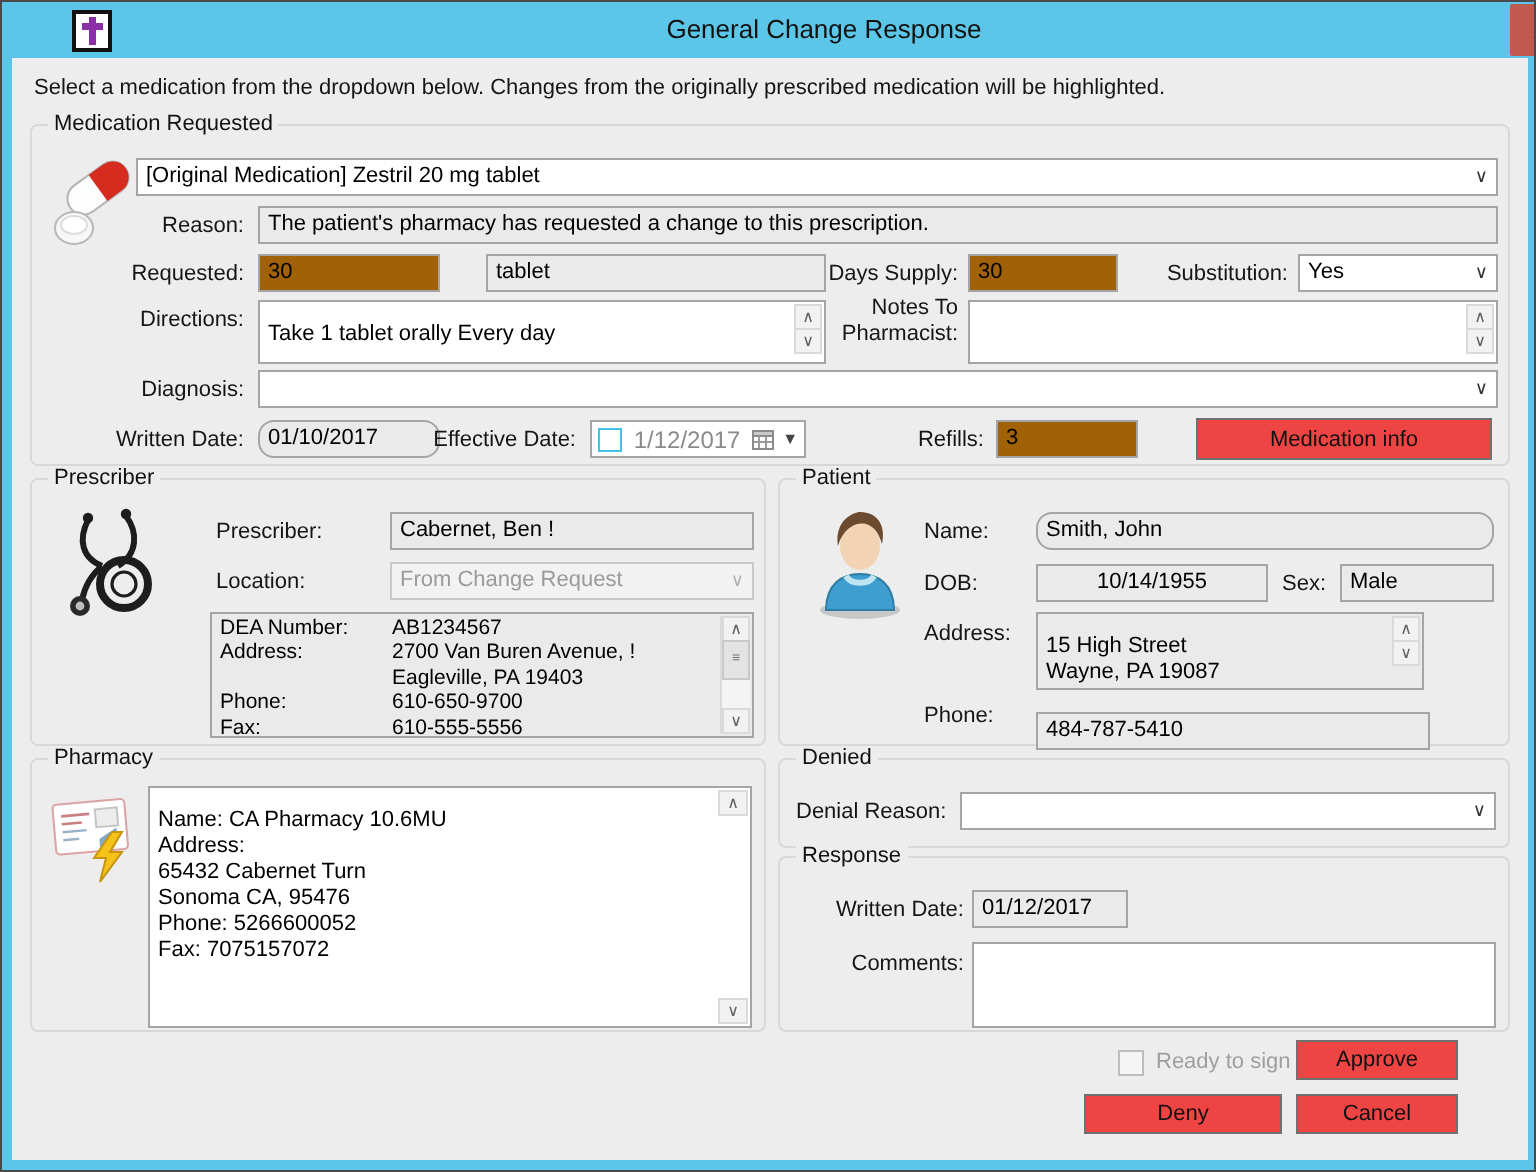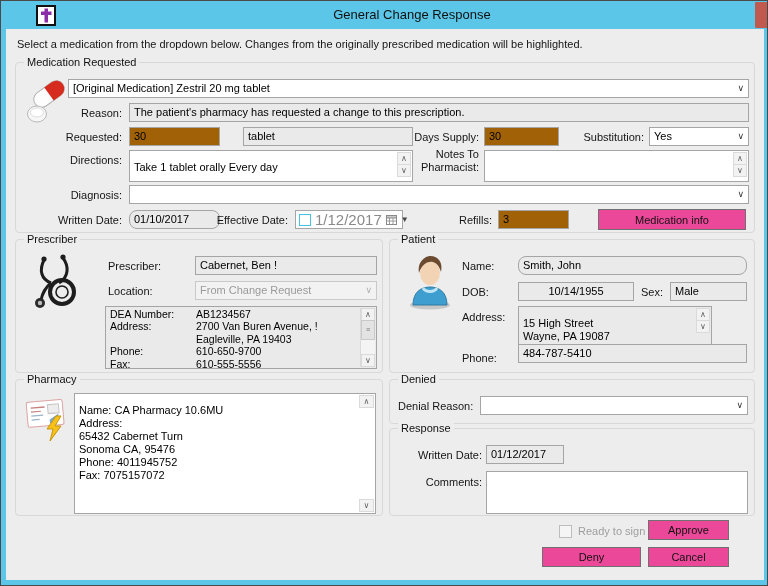--- a/index.html
+++ b/index.html
@@ -48,37 +48,37 @@
   .sbtn { width:14px; height:13px; background:#F2F2F2; border:1px solid #DADADA;
     font-size:8px; color:#606060; text-align:center; line-height:12px; }
   .sbtn + .sbtn { margin-top:-1px; }
   .strack { position:absolute; right:1px; top:1px; bottom:1px; width:15px;
     background:#F4F4F4; border-left:1px solid #DADADA; }
   .strack .sbtn { width:100%; }
   .strack .down { position:absolute; bottom:0; }
   .sthumb { width:100%; height:20px; background:#E3E3E3; border:1px solid #C9C9C9;
     margin-top:-1px; text-align:center; font-size:7px; color:#777; line-height:18px; letter-spacing:0; }
 
-  .btn { position:absolute; background:#ec4899; border:1px solid #707070;
+  .btn { position:absolute; background:#ef4444; border:1px solid #707070;
     font-size:11px; color:#111; text-align:center; cursor:default;
     display:flex; align-items:center; justify-content:center; }
 
   .checkbox { position:absolute; width:13px; height:13px; background:#fff;
     border:1px solid #8f8f8f; }
   .checkbox.disabled { border-color:#BDBDBD; background:#F5F5F5; }
   .checkbox.accent { border:1px solid #45C2E8; }
 
   .infobox { position:absolute; background:#EAEAEA; border:1px solid #A5A5A5;
     font-size:10.5px; line-height:12.4px; padding:1px 16px 1px 4px; overflow:hidden; }
   .inforow { display:flex; }
   .inforow .il { width:86px; flex:none; }
 
   .datectl { position:absolute; background:#fff; border:1px solid #A5A5A5;
     display:flex; align-items:center; gap:4px; padding:0 3px; }
-  .datectl .dtext { color:#8a8a8a; font-size:15px; flex:1; text-align:center; }
+  .datectl .dtext { color:#8a8a8a; font-size:12px; flex:1; text-align:center; }
   .datectl .darrow { font-size:8px; color:#444; }
   .gray-text { color:#9E9E9E; }
 </style>
 </head>
 <body>
 
 <div class="window">
 
   <div class="titlebar">
     <div class="title-icon">
@@ -257,21 +257,21 @@
       <div class="tarea gray" style="left:128px; top:66px; width:194px; height:39px;">
         <div>15 High Street</div>
         <div>Wayne, PA 19087</div>
         <div class="sbtns">
           <div class="sbtn">∧</div>
           <div class="sbtn">∨</div>
         </div>
       </div>
 
       <div class="lbl" style="left:72px; top:109px;">Phone:</div>
-      <div class="field" style="left:128px; top:104px; width:229px; height:19px;">484-787-5410</div>
+      <div class="field" style="left:128px; top:116px; width:197px; height:19px;">484-787-5410</div>
     </div>
 
     <div class="group" style="left:9px; top:350px; width:368px; height:137px;">
       <span class="glabel">Pharmacy</span>
 
       <div style="position:absolute; left:8px; top:14px;">
         <svg width="48" height="50" viewBox="0 0 48 50">
           <g transform="rotate(-5 20 18)">
             <rect x="3" y="7" width="36" height="25" rx="2" fill="#fff" stroke="#DCA3A3"></rect>
             <line x1="7" y1="13" x2="21" y2="13" stroke="#C87F7F" stroke-width="1.4"></line>
@@ -283,21 +283,21 @@
           </g>
           <path d="M32 22 l-9 13 h6 l-3 12 l11-15 h-6 l6-10 z" fill="#F6C21A" stroke="#C79410" stroke-width="1"></path>
         </svg>
       </div>
 
       <div class="tarea" style="left:58px; top:13px; width:302px; height:121px;">
         <div>Name: CA Pharmacy 10.6MU</div>
         <div>Address:</div>
         <div>65432 Cabernet Turn</div>
         <div>Sonoma CA, 95476</div>
-        <div>Phone: 4011945752</div>
+        <div>Phone: 5266600052</div>
         <div>Fax: 7075157072</div>
         <div class="strack" style="background:transparent; border-left:none;">
           <div class="sbtn">∧</div>
           <div class="sbtn down">∨</div>
         </div>
       </div>
     </div>
 
     <div class="group" style="left:383px; top:350px; width:366px; height:45px;">
       <span class="glabel">Denied</span>

